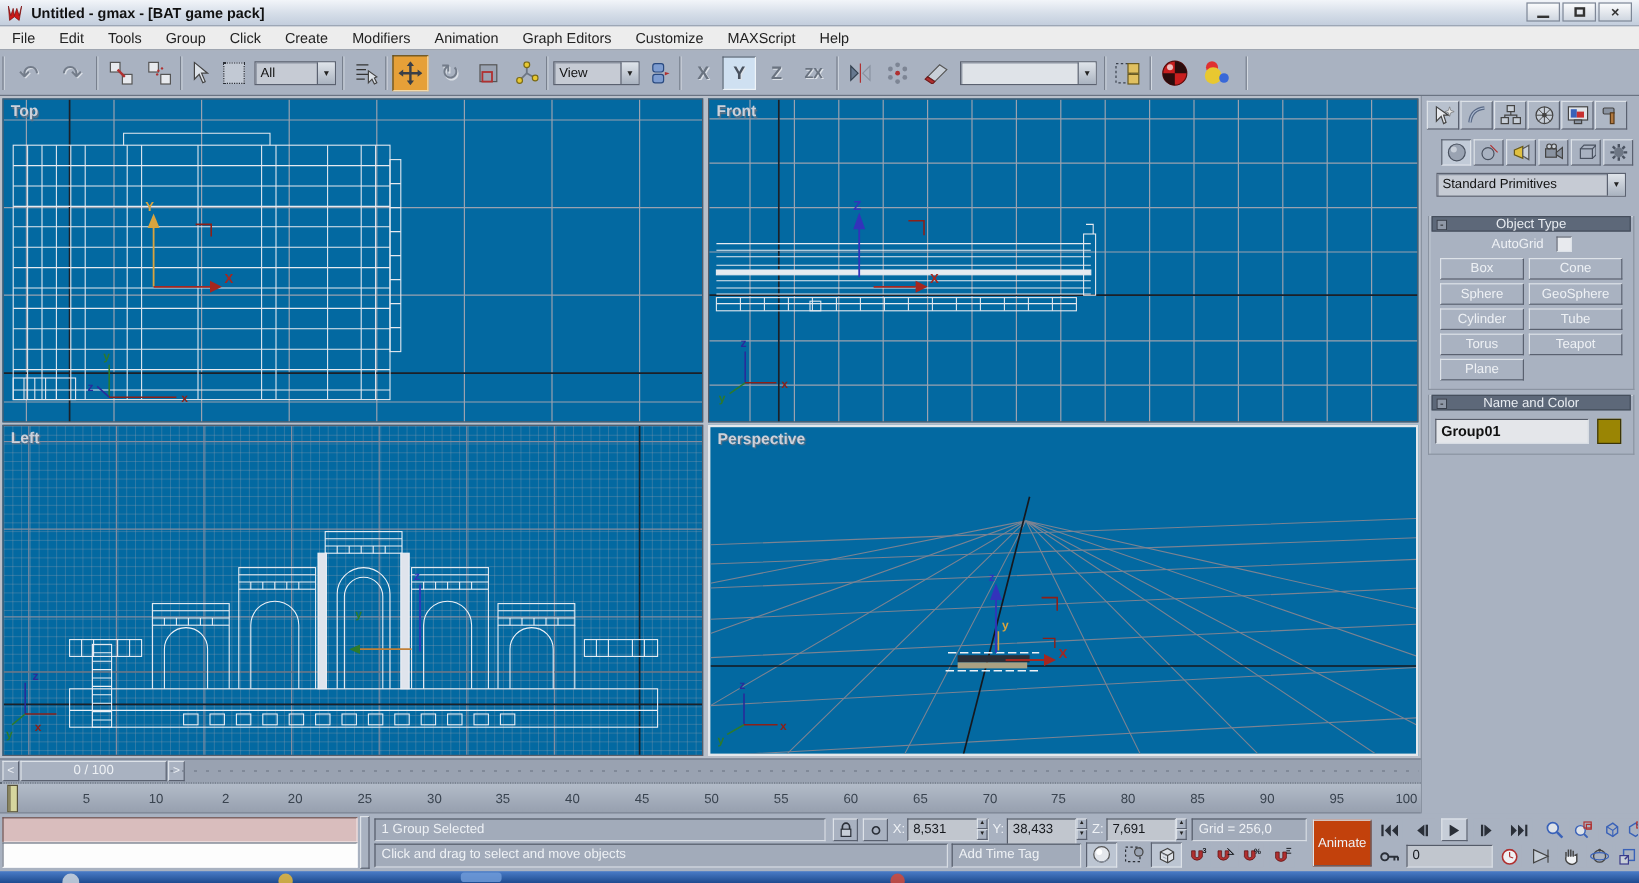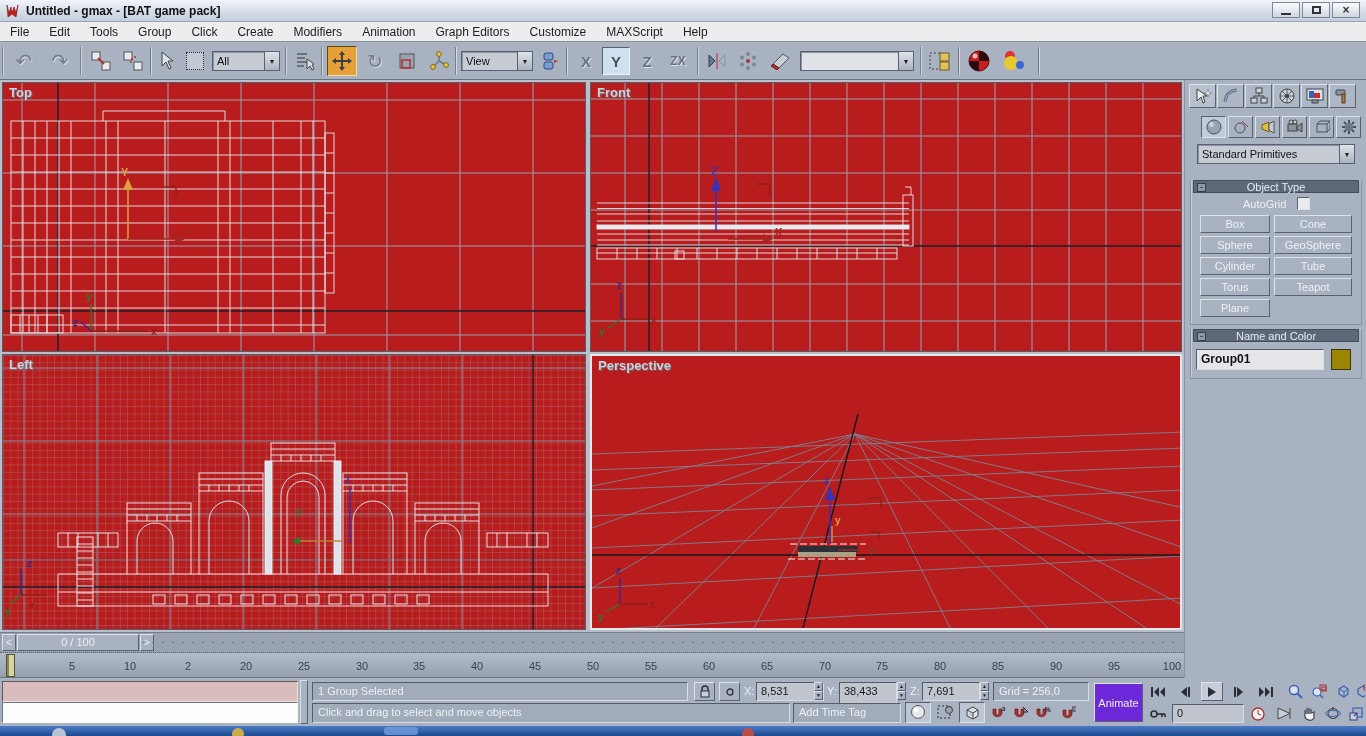--- a/index.html
+++ b/index.html
@@ -33,21 +33,21 @@
     background:#c6cbd4; box-shadow:inset 1px 1px 0 #8b93a1; }
   .dd .dd-val { flex:1; color:#111; font-size:11px; padding:3px 4px 0 4px; overflow:hidden; white-space:nowrap; }
   .dd .dd-arrow { width:15px; background:linear-gradient(#dfe4ea,#aab3c0); border-left:1px solid #5a6170;
     display:flex; align-items:center; justify-content:center; font-size:7px; color:#222; }
   .tool-active-orange { background:#e6a038; border:1px solid; border-color:#5a4a20 #f4d9a8 #f4d9a8 #5a4a20; }
   .tool-active-blue { background:#cfe0f1; border:1px solid; border-color:#56606e #eef3f8 #eef3f8 #56606e; }
   .axis-letter { font-weight:bold; font-size:15px; color:#6a7380; text-shadow:1px 1px 0 #dde2e8; }
 
   
   #viewport-area { left:0; top:80px; width:1184px; height:552px; background:#b9bfc9; }
-  .vp { position:absolute; background:#b91c1c; border:1px solid #565d6a; overflow:hidden; }
+  .vp { position:absolute; background:#0369a1; border:1px solid #565d6a; overflow:hidden; }
   .vp.active { border:2px solid #e4e8ec; }
   .vp-label { position:absolute; top:2px; left:6px; font-weight:bold; font-size:13px;
     color:#ccd1da; text-shadow:1px 1px 1px #6a7280; z-index:3; }
   .vp svg { position:absolute; left:0; top:0; }
 
   
   #command-panel { left:1184px; top:80px; width:182px; height:598px; background:#a9b2c1; border-left:1px solid #8a93a1; }
   .tab { position:absolute; top:4px; width:27px; height:24px; background:#aeb7c5;
     border:1px solid; border-color:#dde2e8 #5a6170 #5a6170 #dde2e8;
     display:flex; align-items:center; justify-content:center; }
@@ -90,21 +90,21 @@
   .coord-label { position:absolute; color:#eef1f5; font-size:11px; top:7px; }
   .sb-btn { position:absolute; background:#a9b2c1; border:1px solid; border-color:#dde2e8 #5a6170 #5a6170 #dde2e8;
     display:flex; align-items:center; justify-content:center; }
   .sb-btn.pressed { background:#bcc5d2; border-color:#5a6170 #dde2e8 #dde2e8 #5a6170; }
   #listener-pink { position:absolute; left:2px; top:3px; width:296px; height:21px; background:#d9bdbd;
     border:1px solid; border-color:#6a5252 #efe2e2 #efe2e2 #6a5252; }
   #listener-white { position:absolute; left:2px; top:24px; width:296px; height:21px; background:#fdfdfd;
     border:1px solid; border-color:#6a7382 #ffffff #ffffff #6a7382; }
   #listener-splitter { position:absolute; left:300px; top:2px; width:8px; height:44px; background:#a9b2c1;
     border:1px solid; border-color:#dde2e8 #5a6170 #5a6170 #dde2e8; }
-  #animate-btn { position:absolute; left:1094px; top:5px; width:49px; height:39px; background:#6d28d9;
+  #animate-btn { position:absolute; left:1094px; top:5px; width:49px; height:39px; background:#c2410c;
     border:1px solid; border-color:#dde2e8 #5a6170 #5a6170 #dde2e8; color:#eef1f5; font-size:11px;
     display:flex; align-items:center; justify-content:center; }
 
   
   #taskbar { left:0; top:726px; width:1366px; height:10px;
     background:linear-gradient(180deg,#4a7cc8,#1d4a8e); overflow:hidden; }
   .tk { position:absolute; top:2px; border-radius:50%; opacity:.85; }
 </style>
 </head>
 <body>

